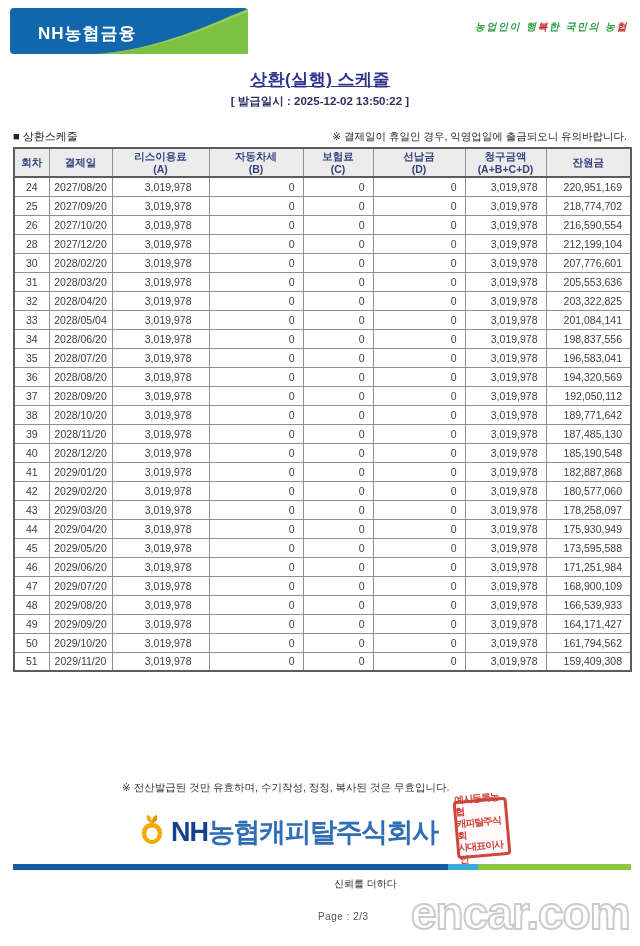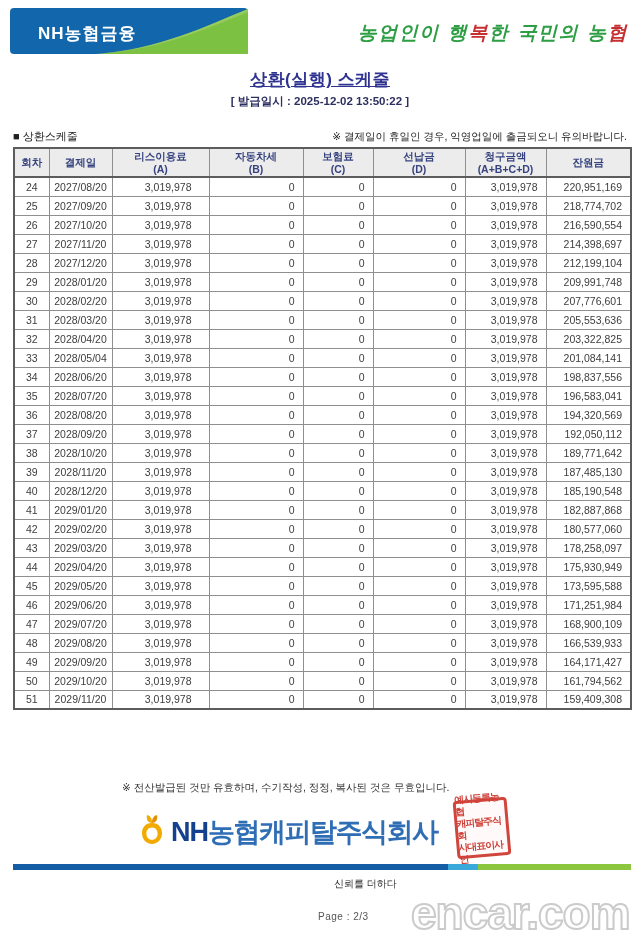--- a/index.html
+++ b/index.html
@@ -5,21 +5,21 @@
   * { margin:0; padding:0; box-sizing:border-box; }
   html,body { background:#ffffff; }
   body { width:640px; height:946px; position:relative; overflow:hidden;
          font-family:"Liberation Sans","DejaVu Sans",sans-serif; color:#333; }
 
   
   .banner { position:absolute; left:10px; top:8px; width:238px; height:60px; }
   .banner svg { display:block; }
   .banner .logo-text { position:absolute; left:28px; top:14px; color:#ffffff;
       font-size:17px; font-weight:bold; letter-spacing:1px; }
-  .slogan { position:absolute; right:12px; top:20px; font-size:19px; font-weight:bold;
+  .slogan { position:absolute; right:12px; top:20px; font-size:10px; font-weight:bold;
       font-style:italic; letter-spacing:1.5px; font-family:"DejaVu Serif","Liberation Serif",serif;margin-left:39px; }
 
   
   .doc-title { position:absolute; left:0; top:68px; width:100%; text-align:center;
       font-size:17px; font-weight:bold; color:#2e3290; text-decoration:underline; letter-spacing:0.5px; }
   .issue-line { position:absolute; left:0; top:94px; width:100%; text-align:center;
       font-size:11.5px; font-weight:bold; color:#2c3060; }
 
   
   .section-label { position:absolute; left:13px; top:129px; font-size:11px; color:#222; }
@@ -148,48 +148,28 @@
         <td class="ctr">26</td>
         <td class="ctr">2027/10/20</td>
         <td class="num-wide">3,019,978</td>
         <td class="num">0</td>
         <td class="num">0</td>
         <td class="num">0</td>
         <td class="num">3,019,978</td>
         <td class="num">216,590,554</td>
       </tr>
       <tr>
-        <td class="ctr">27</td>
-        <td class="ctr">2027/11/20</td>
-        <td class="num-wide">3,019,978</td>
-        <td class="num">0</td>
-        <td class="num">0</td>
-        <td class="num">0</td>
-        <td class="num">3,019,978</td>
-        <td class="num">214,398,697</td>
-      </tr>
-      <tr>
         <td class="ctr">28</td>
         <td class="ctr">2027/12/20</td>
         <td class="num-wide">3,019,978</td>
         <td class="num">0</td>
         <td class="num">0</td>
         <td class="num">0</td>
         <td class="num">3,019,978</td>
         <td class="num">212,199,104</td>
-      </tr>
-      <tr>
-        <td class="ctr">29</td>
-        <td class="ctr">2028/01/20</td>
-        <td class="num-wide">3,019,978</td>
-        <td class="num">0</td>
-        <td class="num">0</td>
-        <td class="num">0</td>
-        <td class="num">3,019,978</td>
-        <td class="num">209,991,748</td>
       </tr>
       <tr>
         <td class="ctr">30</td>
         <td class="ctr">2028/02/20</td>
         <td class="num-wide">3,019,978</td>
         <td class="num">0</td>
         <td class="num">0</td>
         <td class="num">0</td>
         <td class="num">3,019,978</td>
         <td class="num">207,776,601</td>

